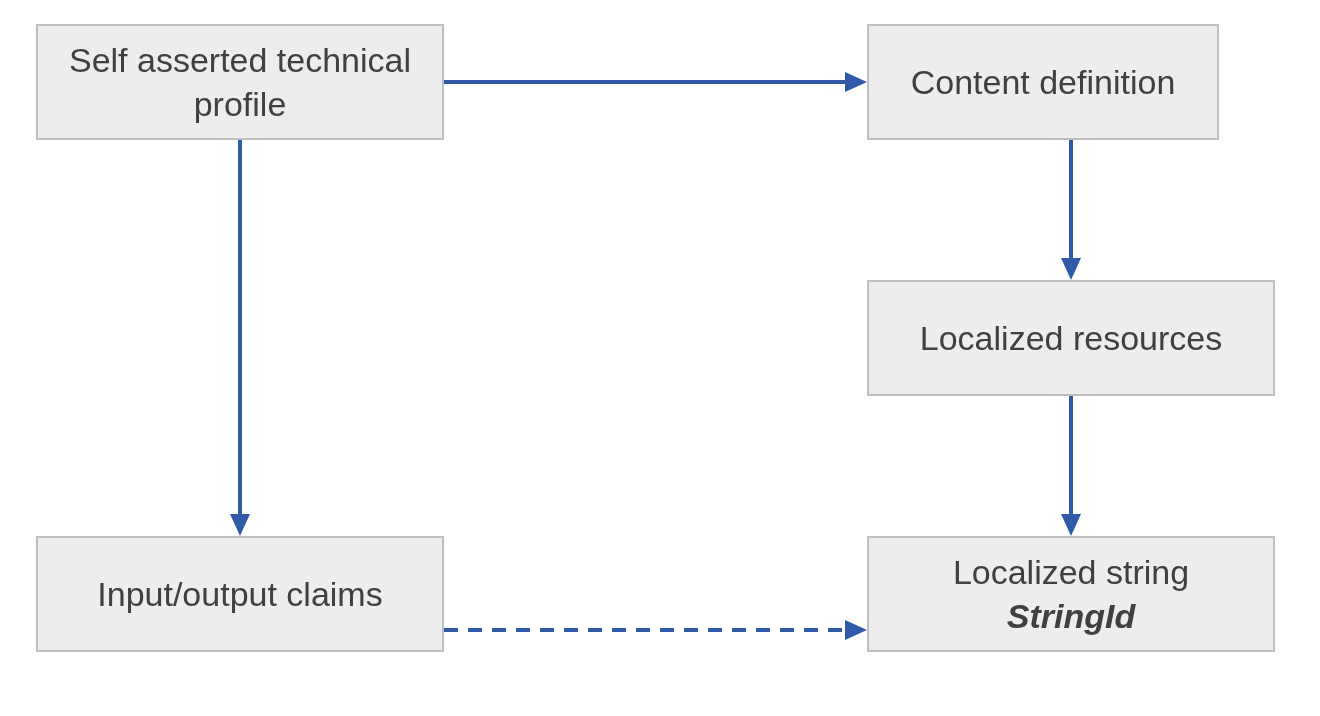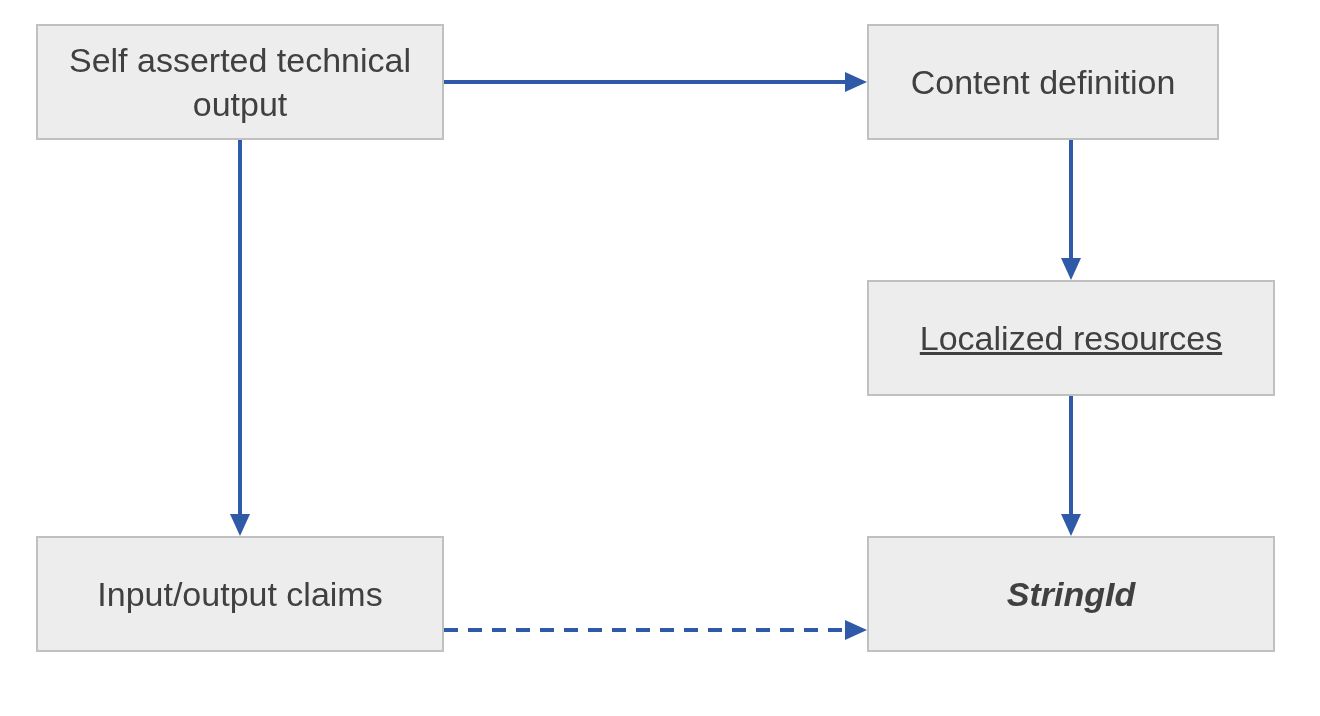--- a/index.html
+++ b/index.html
@@ -53,36 +53,37 @@
     }
     .arrow-head {
       fill: #2e5aa8;
     }
   </style>
 </head>
 <body>
 
 <div class="box" style="left:36px; top:24px; width:408px; height:116px;">
   <span>Self asserted technical</span>
-  <span>output</span>
+  <span>profile</span>
 </div>
 
 <div class="box" style="left:867px; top:24px; width:352px; height:116px;">
   <span>Content definition</span>
 </div>
 
-<div class="box" style="left:867px; top:280px; width:408px; height:116px;text-decoration:underline;">
+<div class="box" style="left:867px; top:280px; width:408px; height:116px;">
   <span>Localized resources</span>
 </div>
 
 <div class="box" style="left:36px; top:536px; width:408px; height:116px;text-align:center;">
   <span>Input/output claims</span>
 </div>
 
 <div class="box" style="left:867px; top:536px; width:408px; height:116px;">
+  <span>Localized string</span>
   <span class="bold-text">StringId</span>
 </div>
 
 <svg>
 
   <line class="arrow-line" x1="444" y1="82" x2="848" y2="82"></line>
   <polygon class="arrow-head" points="867,82 845,72 845,92"></polygon>
 
   <line class="arrow-line" x1="1071" y1="140" x2="1071" y2="261"></line>
   <polygon class="arrow-head" points="1071,280 1061,258 1081,258"></polygon>

